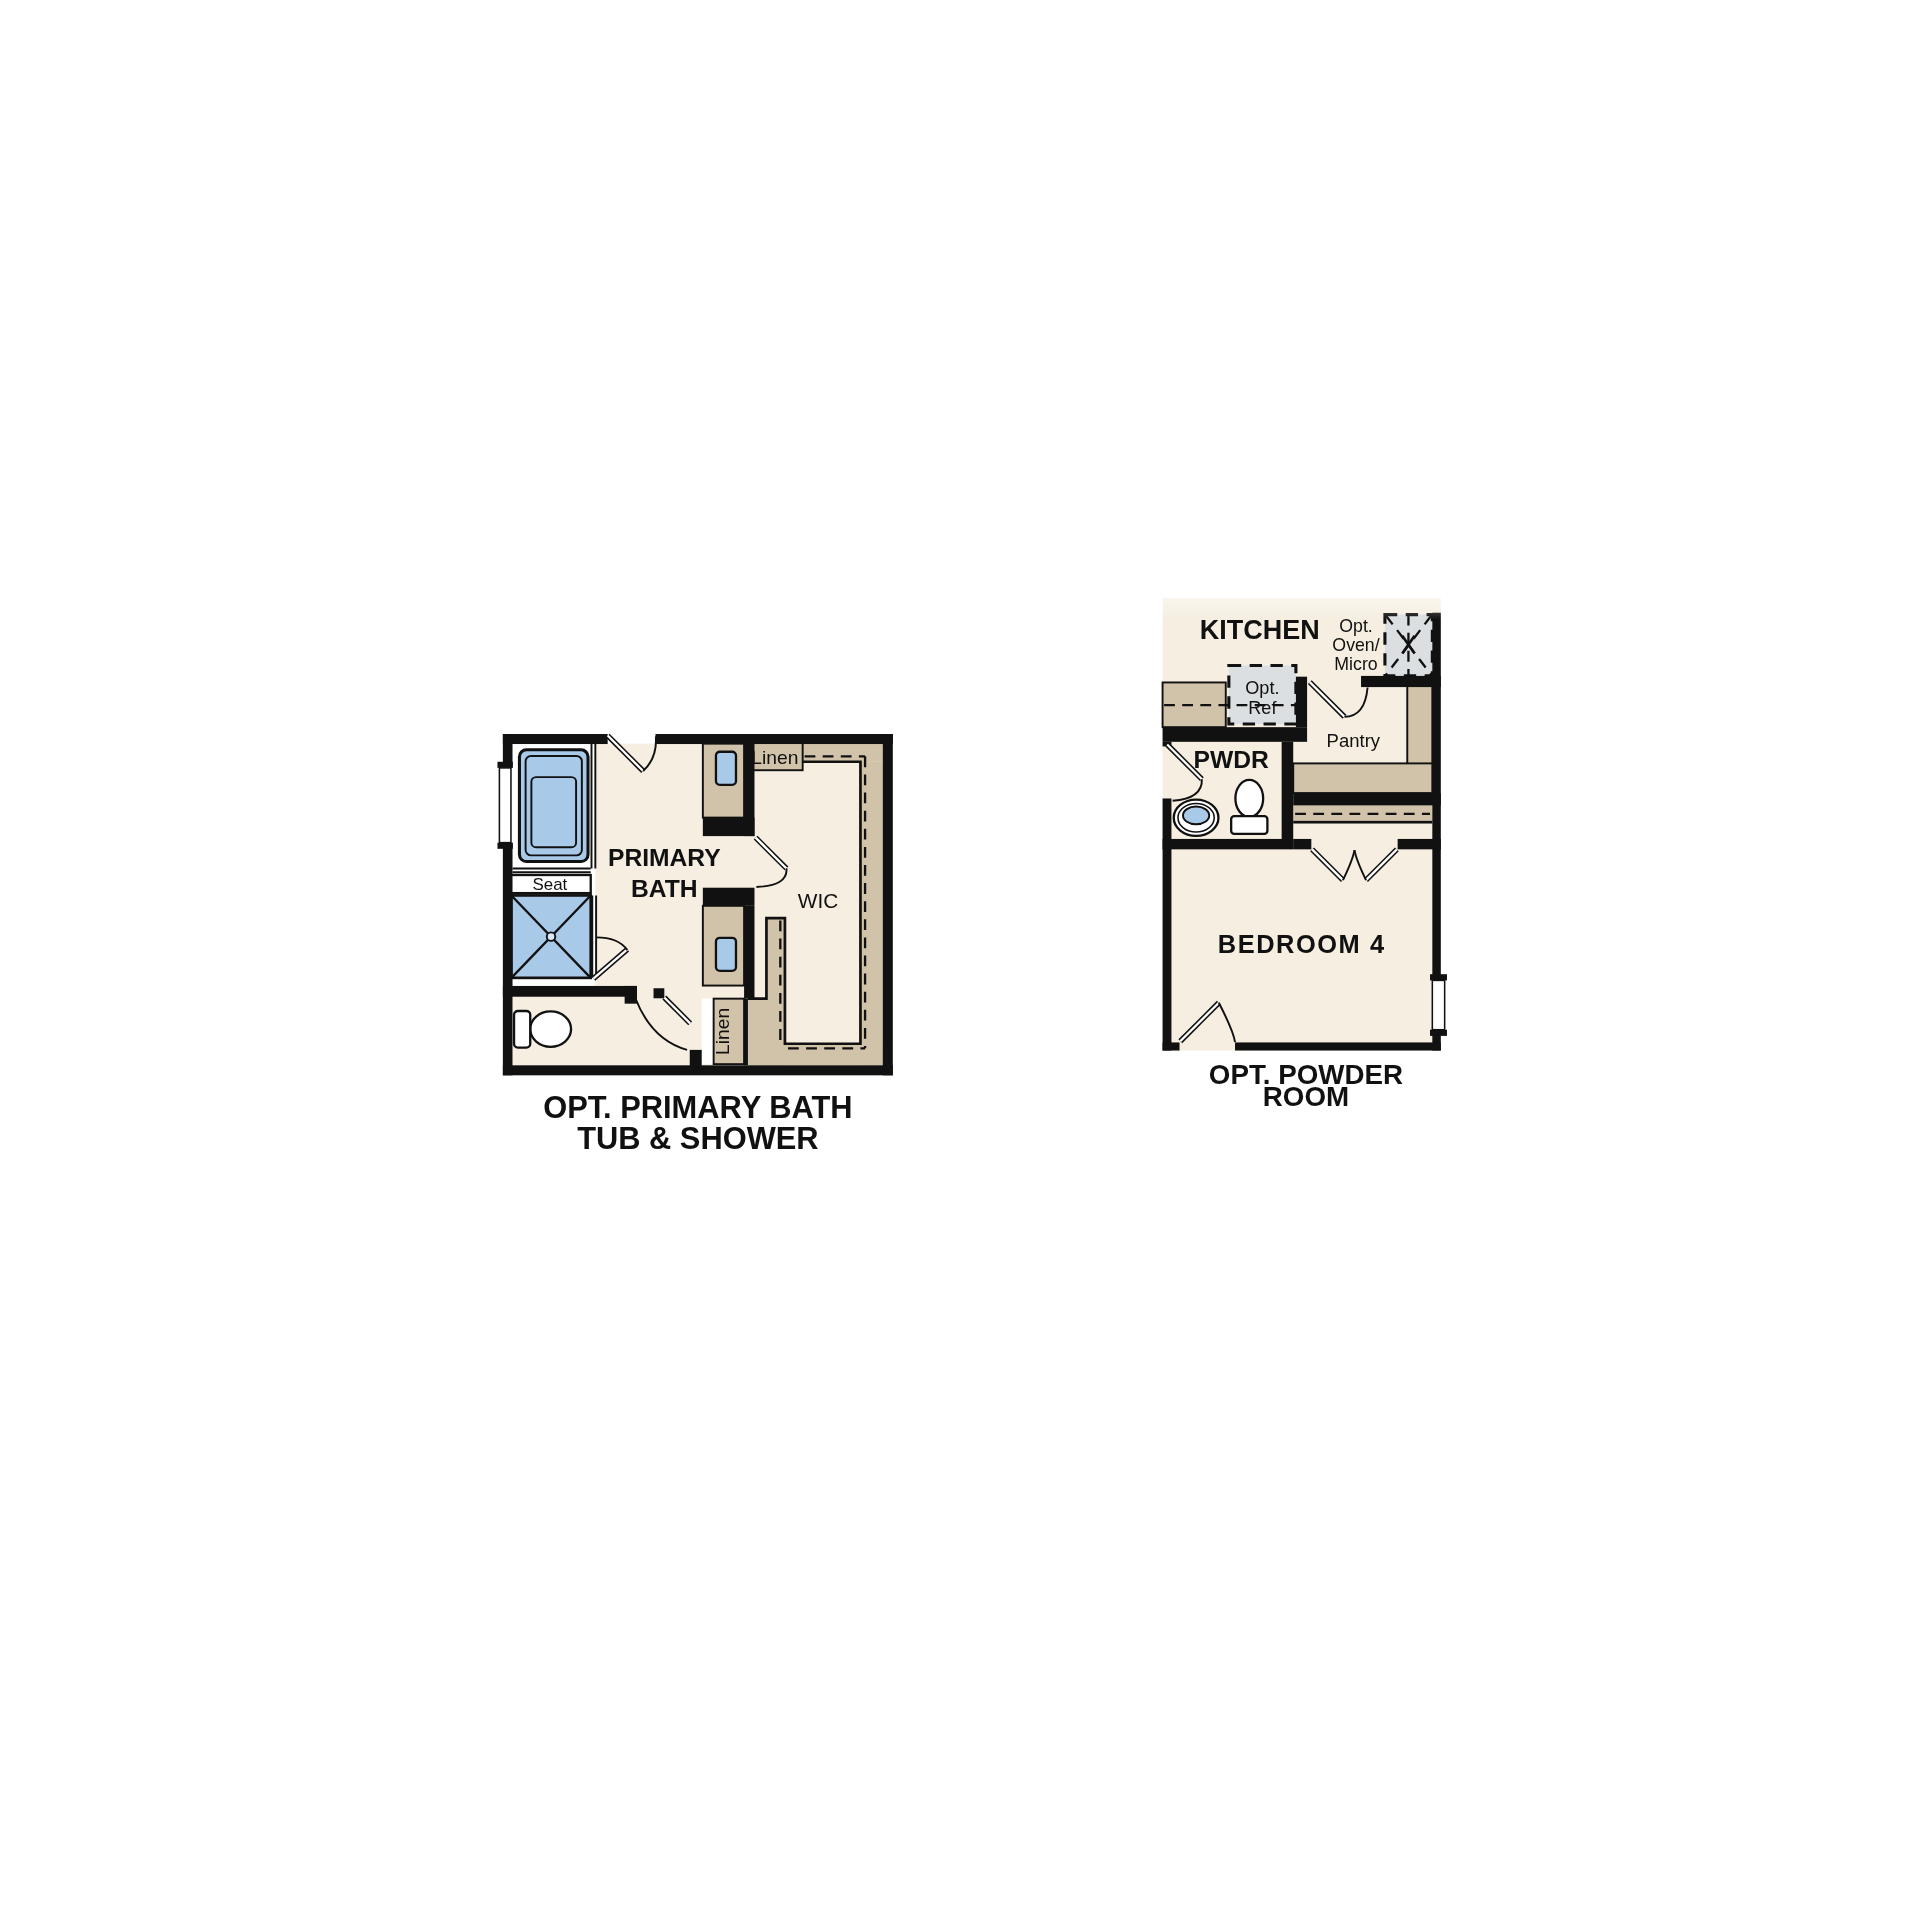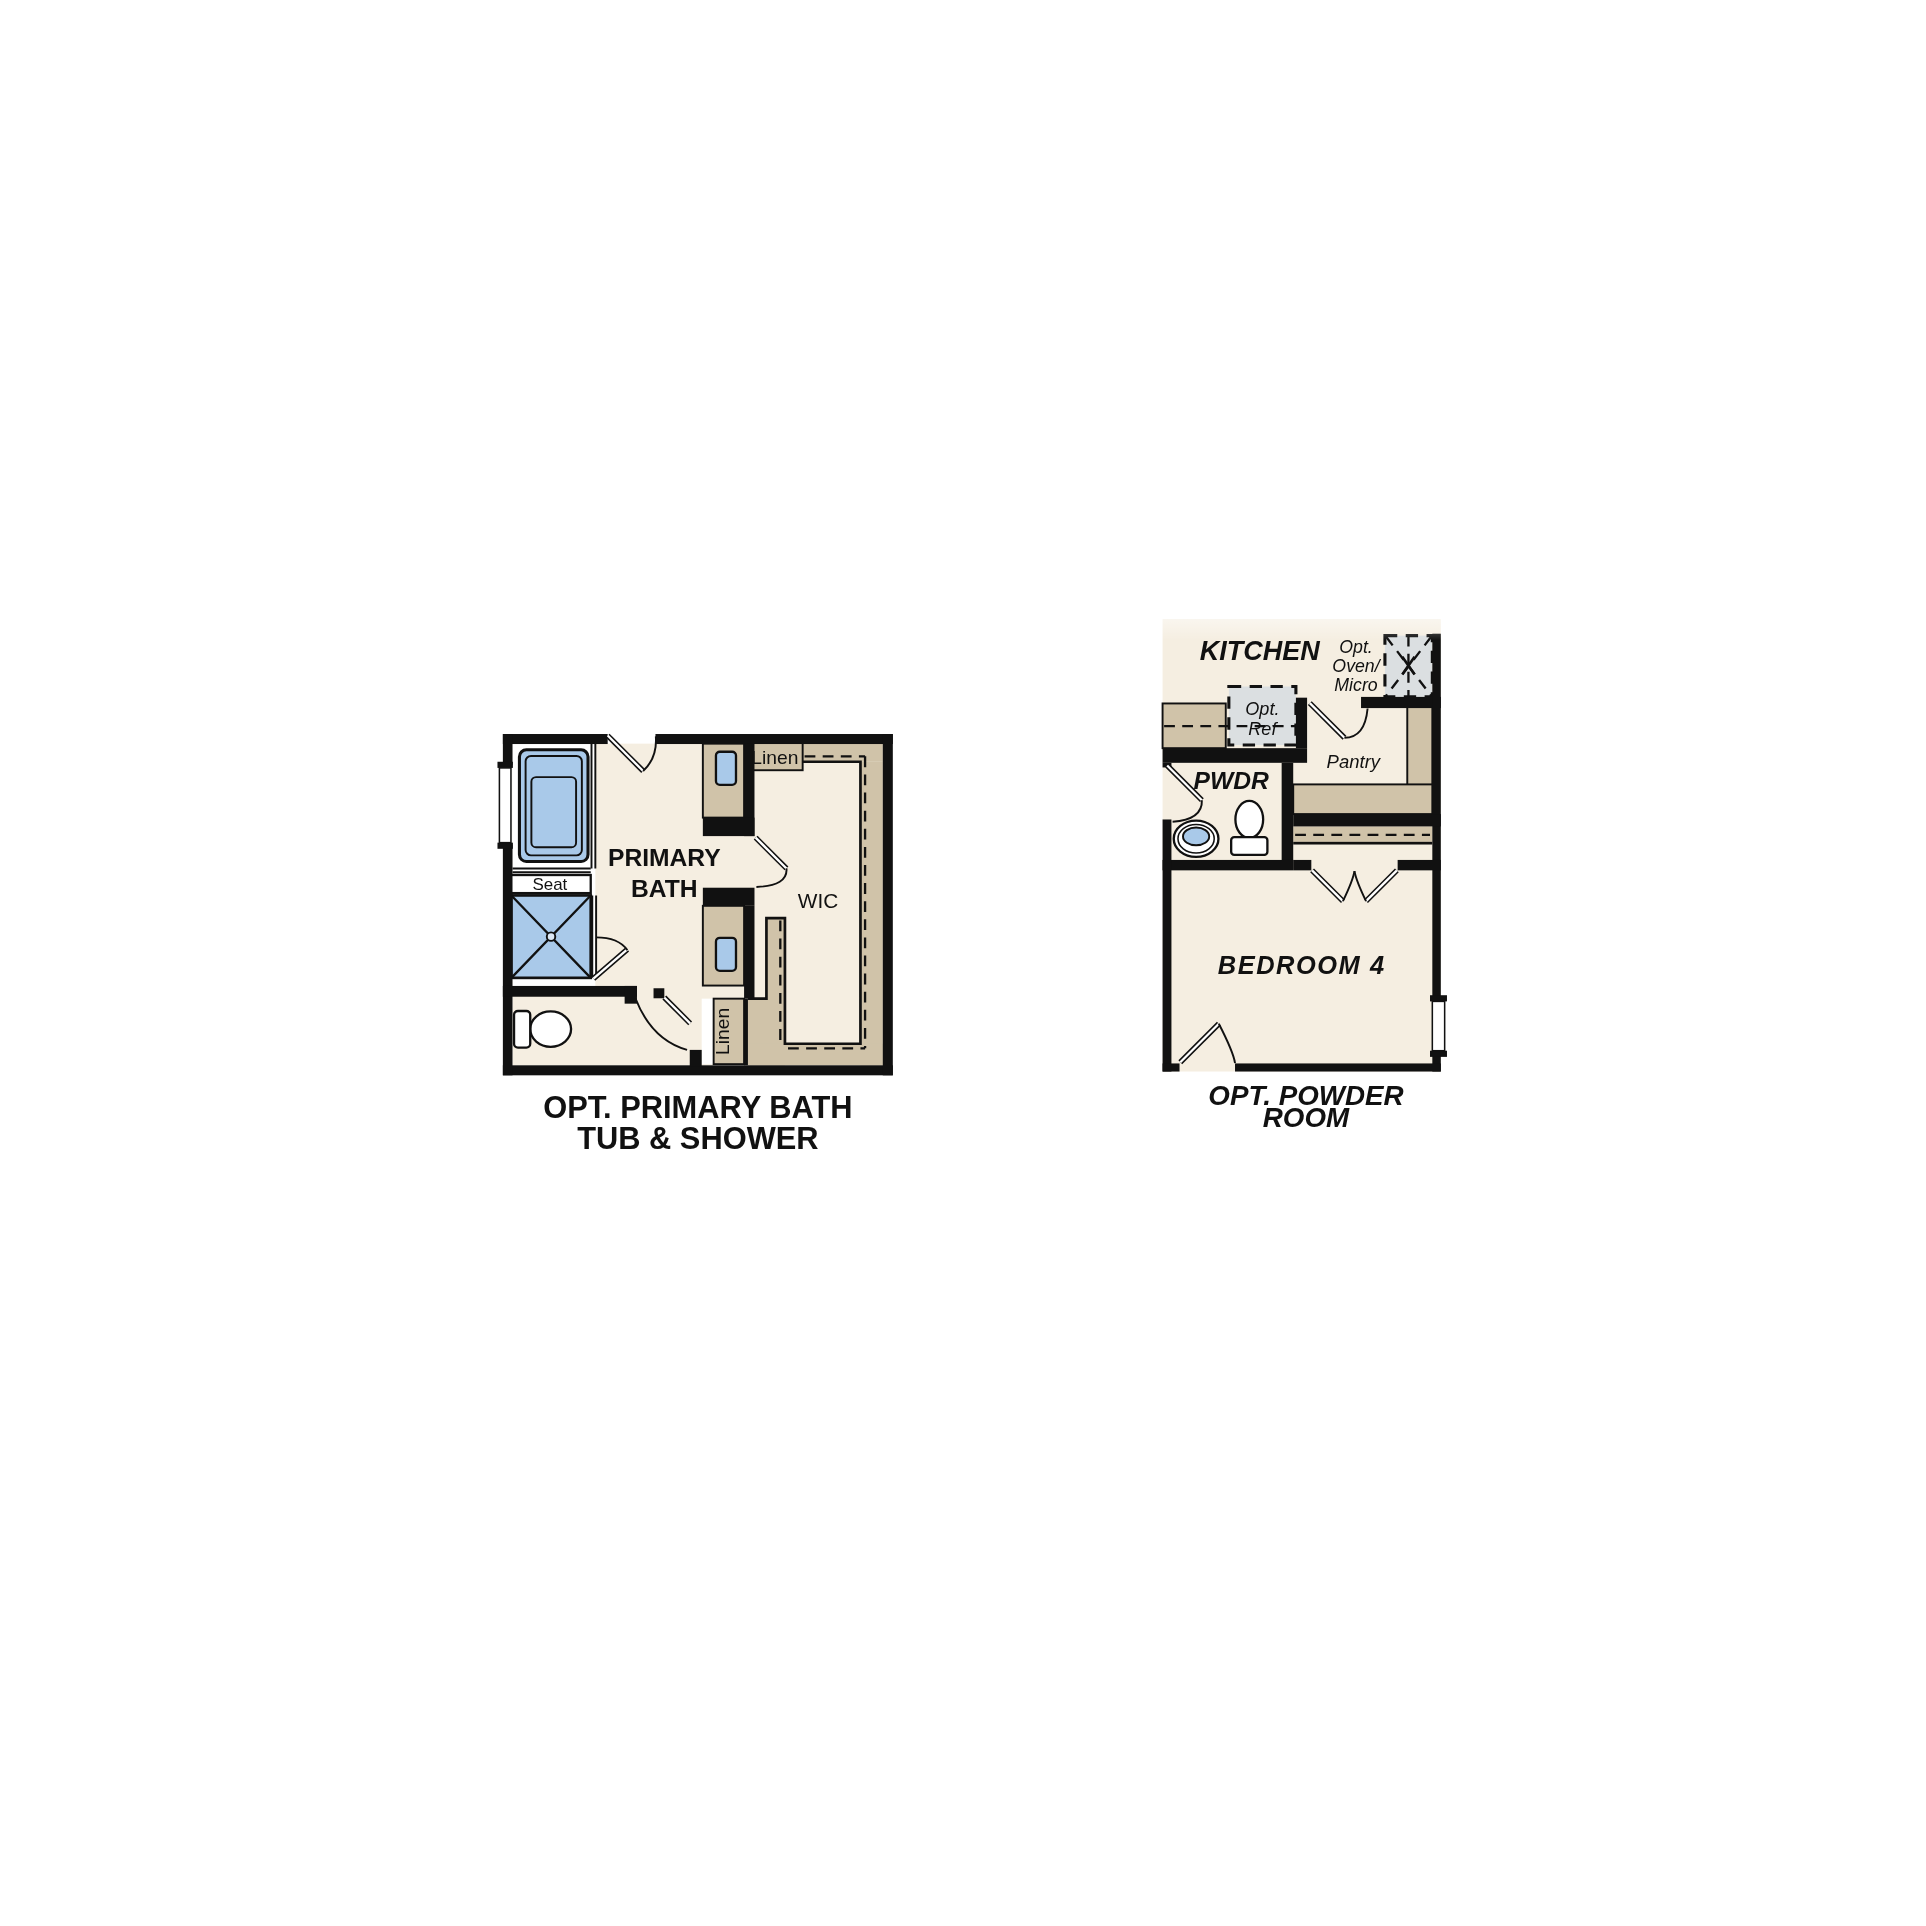--- a/index.html
+++ b/index.html
@@ -1,20 +1,20 @@
 <!DOCTYPE html>
 <html style="font-size:6.2px"><head>
 <meta charset="utf-8">
 <style>
   html,body{margin:0;padding:0;background:#ffffff;}
   .page{position:relative;width:1965px;height:2542px;background:#ffffff;overflow:hidden;
         font-family:"Liberation Sans", sans-serif;}
   figure{margin:0;padding:0;position:absolute;}
   #left-plan{left:489px;top:724px;width:420px;height:443px;}
-  #right-plan{left:1146px;top:594px;width:316px;height:555px;font-style:italic;}
+  #right-plan{left:1146px;top:573px;width:316px;height:555px;}
   svg{display:block;width:100%;height:100%;}
 
   
   .floor{fill:#f5eee1;}
   .whitefloor{fill:#ffffff;}
   .tan{fill:#d0c3a9;stroke:#111111;stroke-width:5;}
   .tan-ns{fill:#d0c3a9;}
   .wall{fill:#111111;}
   .blue{fill:#a9c9e9;stroke:#111111;}
   .fix-white{fill:#ffffff;stroke:#111111;}

